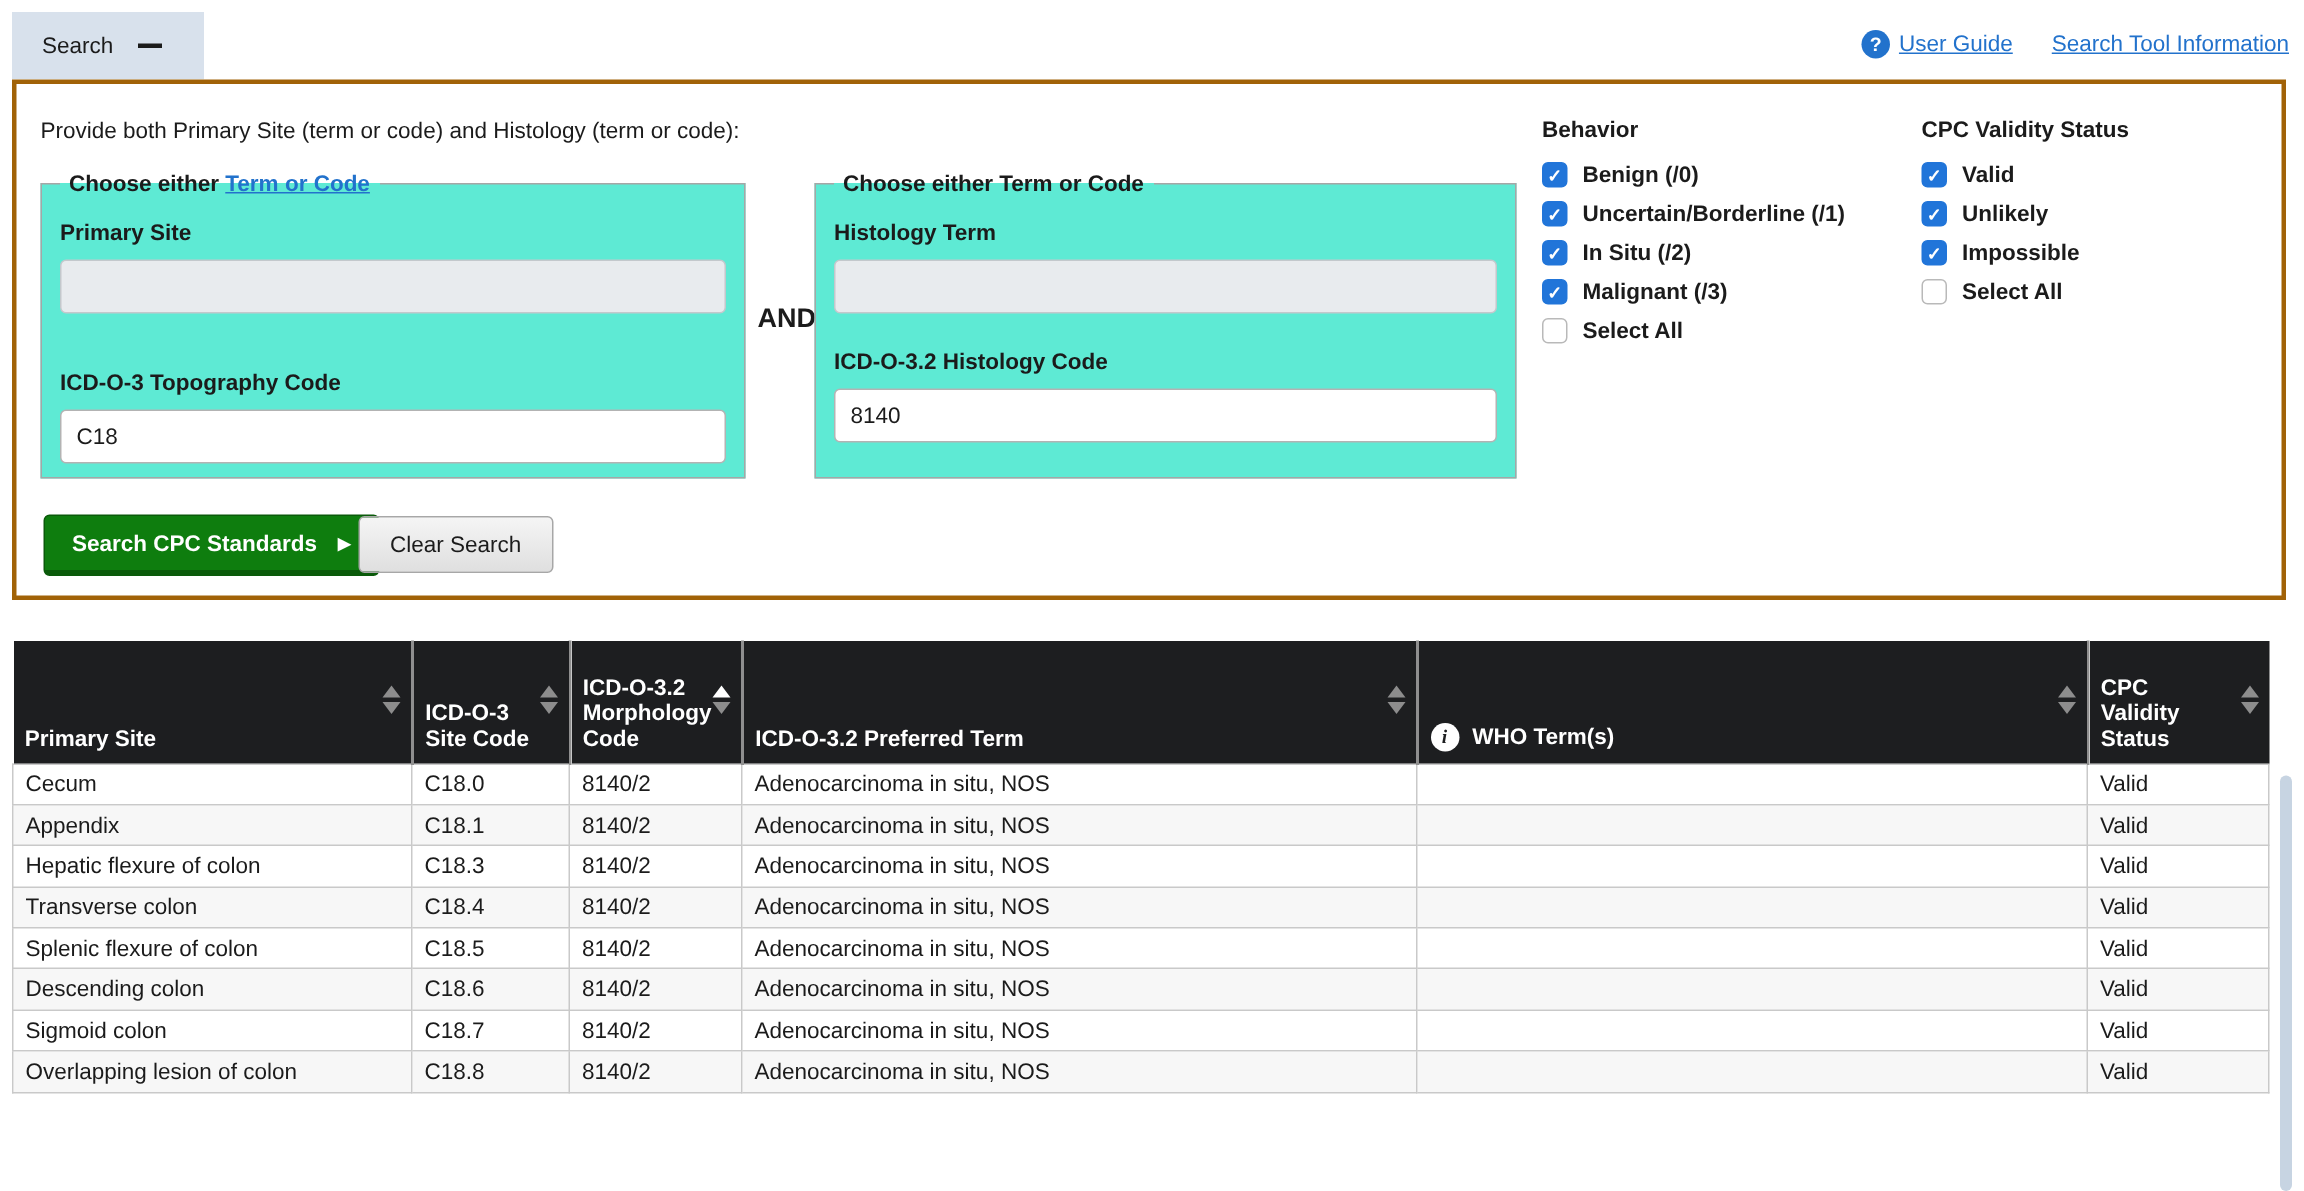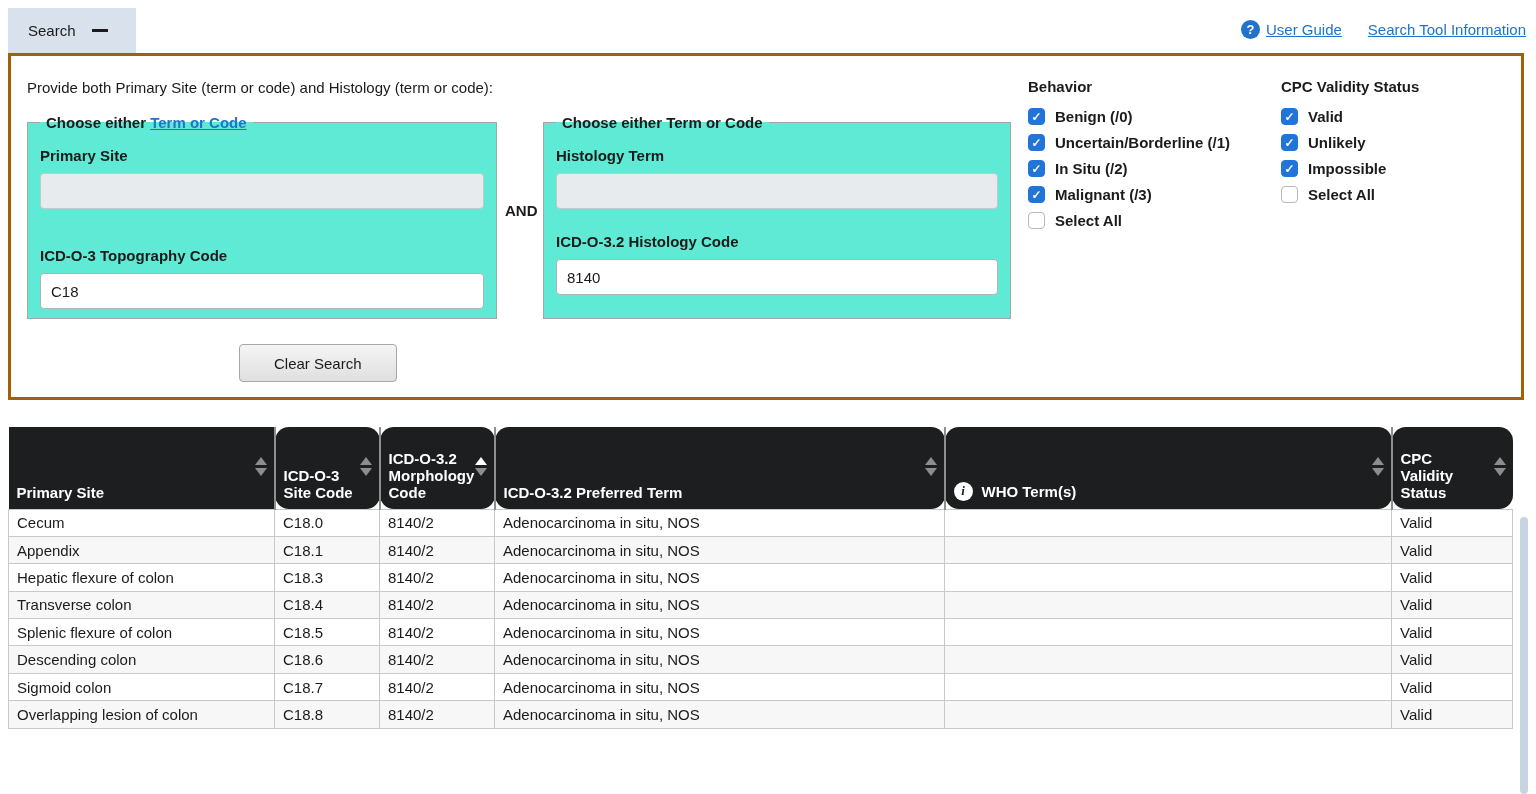--- a/index.html
+++ b/index.html
@@ -23,51 +23,51 @@
            background:#fff; border:3px solid #a16207; }
   .instruction { position:absolute; left:16px; top:23px; font-size:15px; }
   fieldset.fs { position:absolute; top:58px; height:205px; border:1px solid #a6a6a6; padding:6px 12px; background:#5eead4; }
   .fs-left  { left:16px;  width:470px; }
   .fs-right { left:532px; width:468px; }
   fieldset.fs legend { font-size:15px; font-weight:bold; padding:0 6px; }
   .fld-label { display:block; font-size:15px; font-weight:bold; margin:10px 0 9px 0; }
   .inp { display:block; width:100%; height:36px; font-size:15px; font-family:"Liberation Sans",sans-serif;
          padding:0 10px; border:1px solid #b3b3b3; border-radius:4px; background:#fff; color:#1b1b1b; }
   .inp:disabled { background:#e8ebee; border-color:#c3c8cc; }
-  .and { position:absolute; left:494px; top:146px; font-size:15px; font-weight:bold; }
+  .and { position:absolute; left:494px; top:146px; font-size:18px; font-weight:bold; }
 
   .chk-group { position:absolute; top:22px; }
   .grp-behavior { left:1017px; }
   .grp-cpc { left:1270px; }
   .chk-title { font-size:15px; font-weight:bold; margin-bottom:13px; }
   .chk-row { display:flex; align-items:center; gap:10px; margin-bottom:9px; height:17px; cursor:pointer; }
   .cb { width:17px; height:17px; border-radius:4px; border:1px solid #b9b9b9; background:#fff;
         display:inline-flex; align-items:center; justify-content:center;
         color:#fff; font-size:12px; font-weight:bold; line-height:1; }
   .cb.on { background:#2175d9; border-color:#2175d9; }
   .cb-label { font-size:15px; font-weight:bold; }
 
   .btn-green { position:absolute; left:18px; top:287px; height:41px; padding:0 18px;
                background:#0e7d0e; color:#fff; font-size:15px; font-weight:bold;
                font-family:"Liberation Sans",sans-serif;
                border:1px solid #0a5a0a; border-bottom:4px solid #0a5a0a; border-radius:4px;
                display:flex; align-items:center; gap:14px; cursor:pointer; }
   .btn-green .play { font-size:11px; }
-  .btn-gray { position:absolute; left:228px; top:288px; height:38px; padding:0 34px;
+  .btn-gray { position:absolute; left:228px; top:288px; height:38px; padding:0 20px;
               background:linear-gradient(#f5f5f5,#dfdfdf); color:#1b1b1b; font-size:15px;
               font-family:"Liberation Sans",sans-serif;
               border:1px solid #a7a7a7; border-radius:4px; cursor:pointer; }
 
   
   .tablewrap { position:absolute; left:8px; top:427px; width:1504px; }
   table.results { width:1504px; border-collapse:collapse; table-layout:fixed; }
   table.results thead th { background:#1d1e20; color:#fff; font-size:15px; font-weight:600;
         text-align:left; vertical-align:bottom; height:82px; padding:6px 24px 8px 8px;
         position:relative; cursor:pointer; }
-  table.results thead th + th { border-left:2px solid #8f8f8f;border-radius:14px; }
+  table.results thead th + th { border-left:2px solid #8f8f8f; }
   .sortbox { position:absolute; right:7px; top:50%; transform:translateY(-58%);
              display:flex; flex-direction:column; gap:3px; align-items:center; }
   .arr-up   { width:0; height:0; border-left:6px solid transparent; border-right:6px solid transparent; border-bottom:8px solid #8d8d8d; }
   .arr-down { width:0; height:0; border-left:6px solid transparent; border-right:6px solid transparent; border-top:8px solid #8d8d8d; }
   .arr-up.active { border-bottom-color:#ffffff; }
   .th-inner { display:flex; align-items:center; gap:9px; }
   .info { display:inline-flex; align-items:center; justify-content:center; flex:0 0 auto;
           width:19px; height:19px; border-radius:50%; background:#fff; color:#1d1e20;
           font-weight:bold; font-style:italic; font-size:13px; font-family:"Liberation Serif",serif; }
   table.results tbody td { font-size:15px; color:#1b1b1b; height:27.4px; padding:0 8px;
@@ -155,20 +155,24 @@
             <span class="cb on">✓</span>
             <span class="cb-label">Impossible</span>
           </div>
           <div class="chk-row">
             <span class="cb"></span>
             <span class="cb-label">Select All</span>
           </div>
         </div>
     </div>
 
+    <button class="btn-green">
+      <span>Search CPC Standards</span>
+      <span class="play">▶</span>
+    </button>
     <button class="btn-gray">Clear Search</button>
   </div>
 
   <div class="tablewrap">
     <table class="results">
       <colgroup>
         <col style="width:266px">
           <col style="width:105px">
           <col style="width:115px">
         <col style="width:450px">

